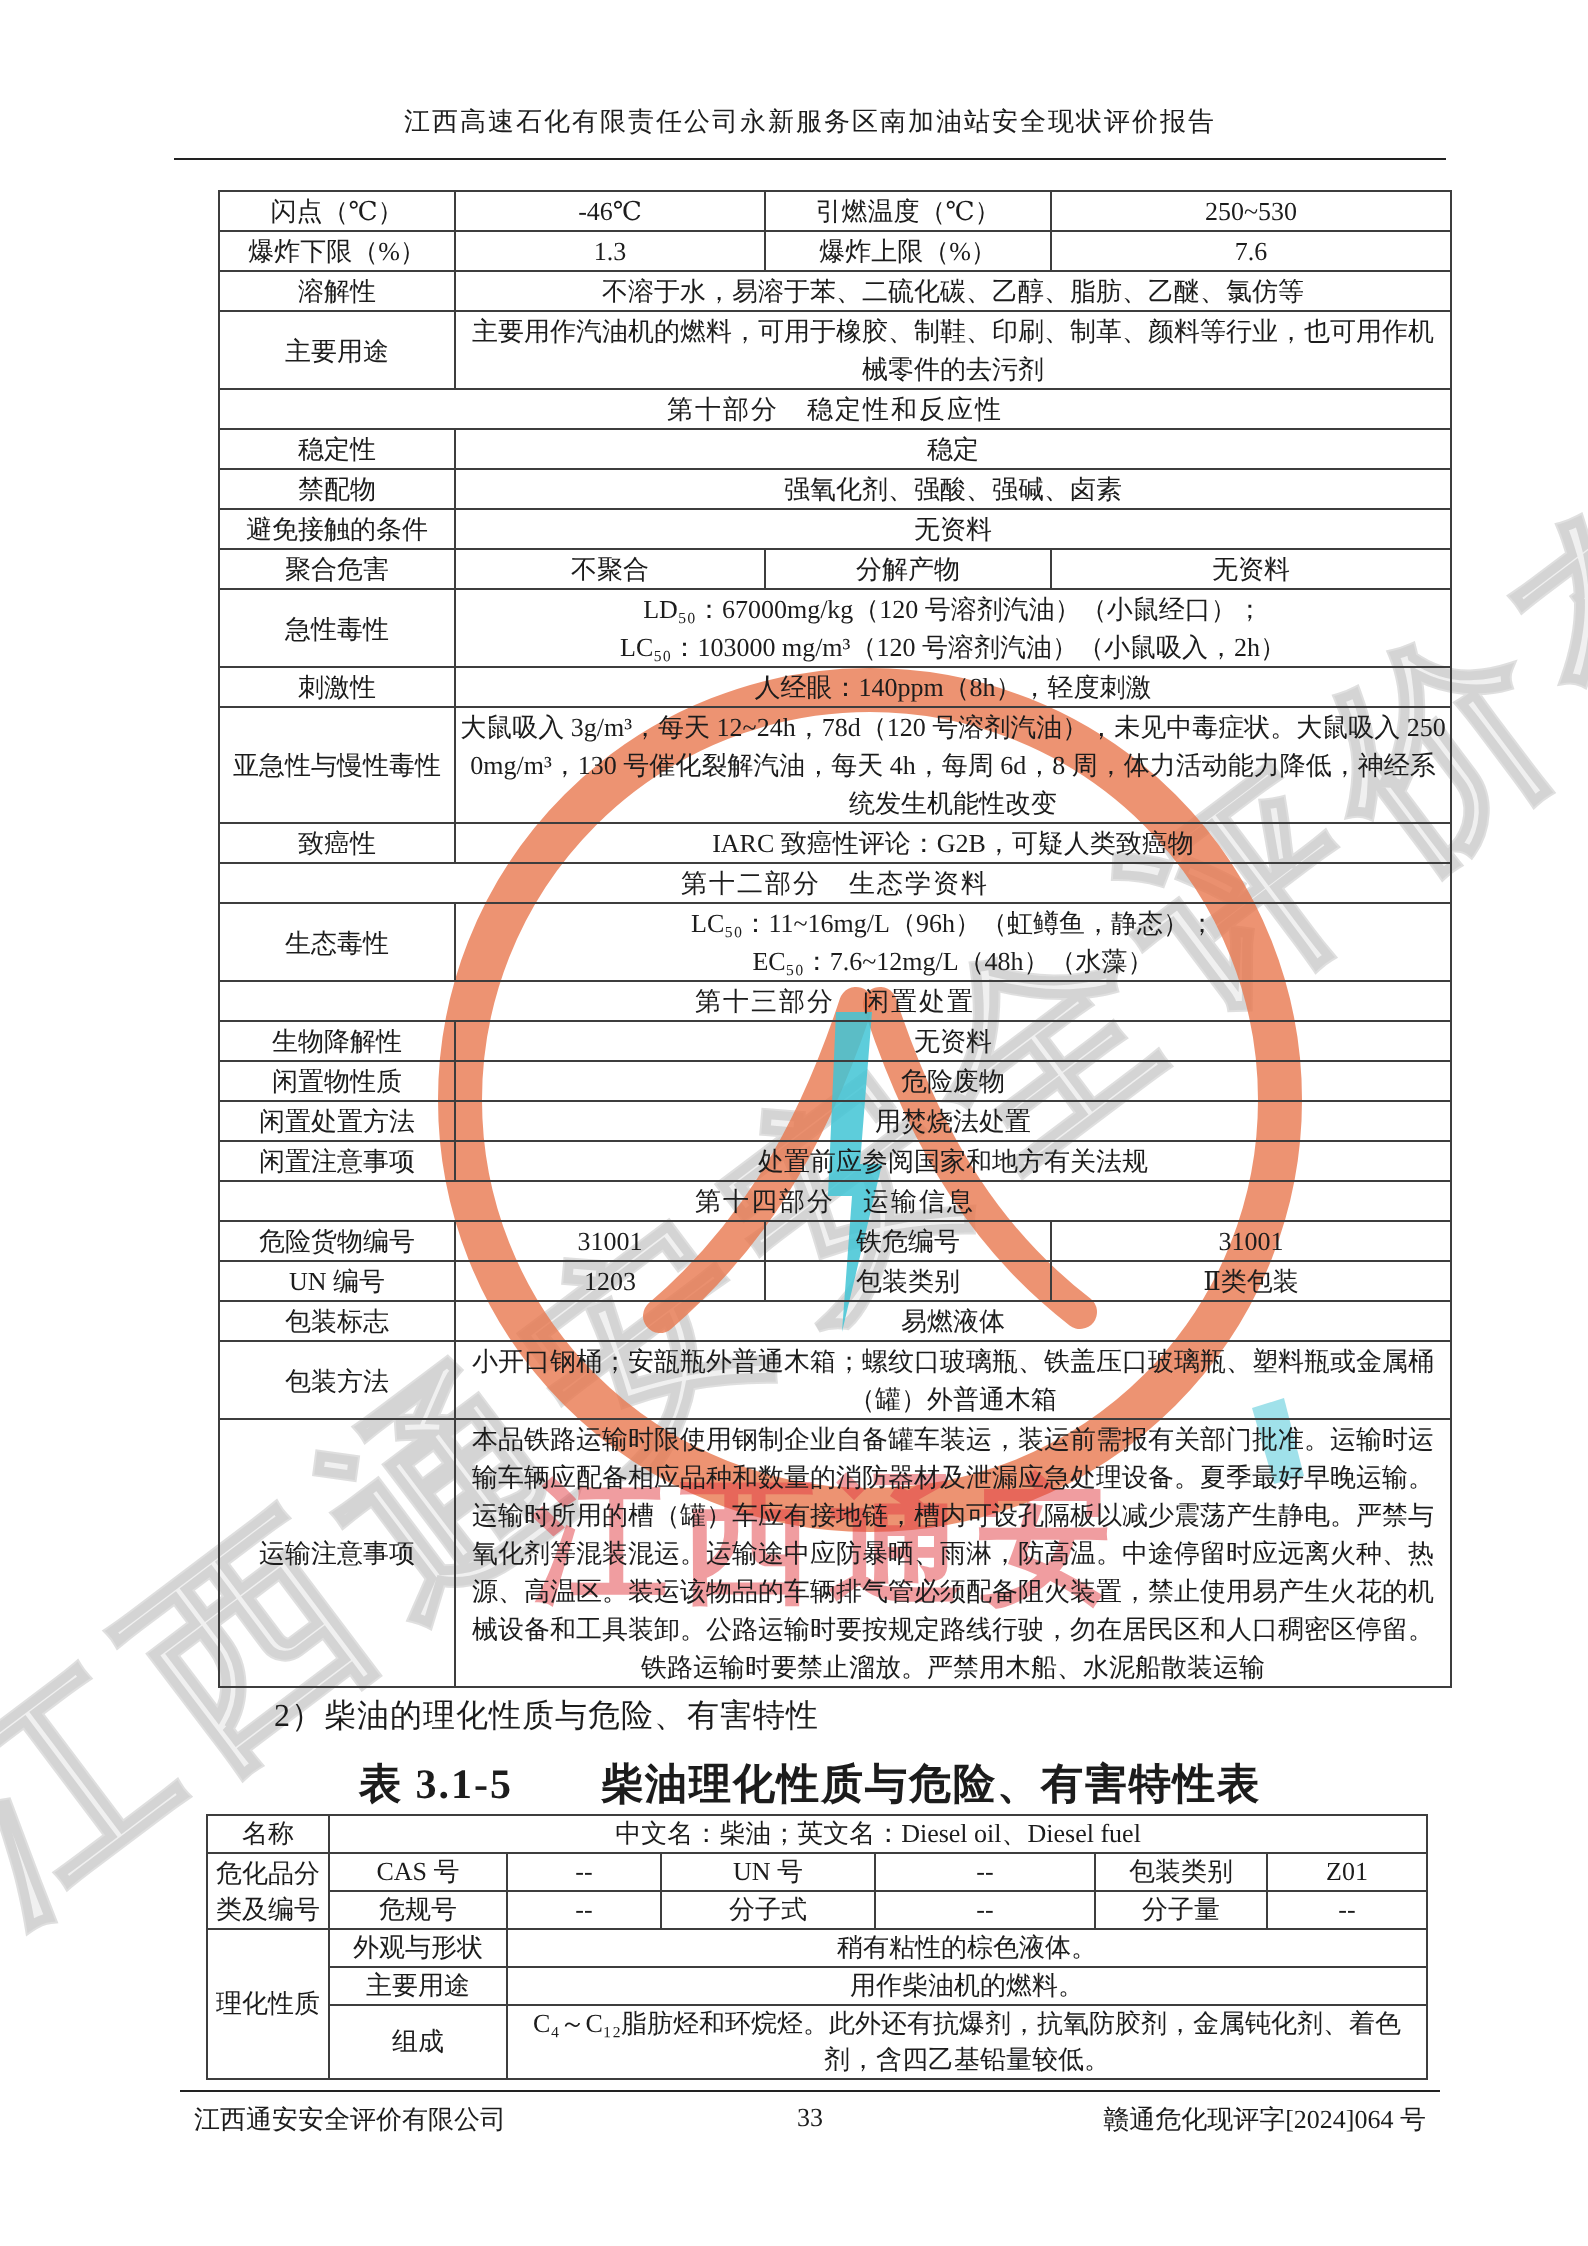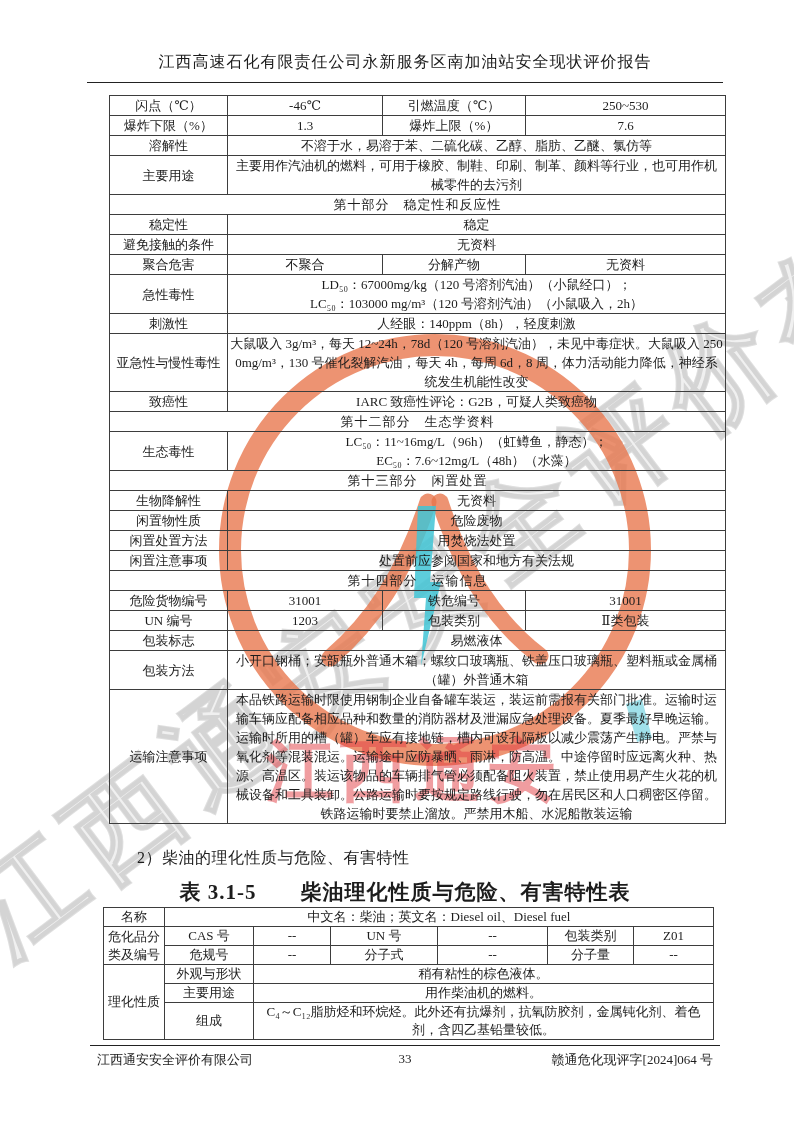--- a/index.html
+++ b/index.html
@@ -13,21 +13,21 @@
            white-space:nowrap;font-size:110px;font-weight:bold;letter-spacing:14px;
            color:rgba(150,150,150,0.14);-webkit-text-stroke:2px rgba(140,140,140,0.28);}
   .wm-red{position:absolute;left:266px;top:726px;font-size:68px;font-weight:bold;
           letter-spacing:6px;color:rgba(226,60,66,0.5);white-space:nowrap;}
   .wm-svg{position:absolute;left:0;top:0;}
 
   
   .content{position:absolute;left:97px;top:0;width:616px;z-index:1;}
 
   .page-header{position:absolute;top:52px;left:-10px;width:636px;text-align:center;
-               font-size:16px;letter-spacing:1px;padding-bottom:9px;border-bottom:1.5px solid #222;}
+               font-size:13px;letter-spacing:1px;padding-bottom:9px;border-bottom:1.5px solid #222;}
 
   table{border-collapse:collapse;table-layout:fixed;}
   td{border:1px solid #3d3d3d;font-size:13px;line-height:19px;height:19px;
      text-align:center;vertical-align:middle;padding:0 2px;word-break:break-all;}
   .t1{position:absolute;top:95px;left:12px;width:616px;}
   .t2{position:absolute;top:907px;left:6px;width:610px;}
   .t2 td{line-height:18px;height:18px;}
   td.sec{letter-spacing:1px;}
 
   .heading2{position:absolute;top:848px;left:40px;font-size:16px;letter-spacing:.5px;}
@@ -92,20 +92,24 @@
           <td colspan="3">主要用作汽油机的燃料，可用于橡胶、制鞋、印刷、制革、颜料等行业，也可用作机械零件的去污剂</td>
         </tr>
         <tr>
           <td class="sec" colspan="4">第十部分　稳定性和反应性</td>
         </tr>
         <tr>
           <td>稳定性</td>
           <td colspan="3">稳定</td>
         </tr>
         <tr>
+          <td>禁配物</td>
+          <td colspan="3">强氧化剂、强酸、强碱、卤素</td>
+        </tr>
+        <tr>
           <td>避免接触的条件</td>
           <td colspan="3">无资料</td>
         </tr>
         <tr>
           <td>聚合危害</td>
           <td>不聚合</td>
           <td>分解产物</td>
           <td>无资料</td>
         </tr>
         <tr>

